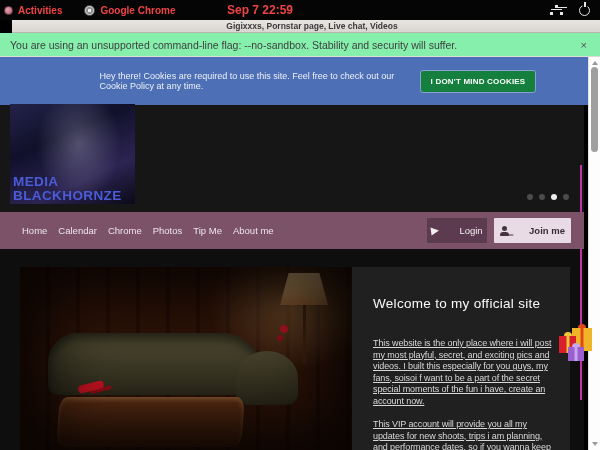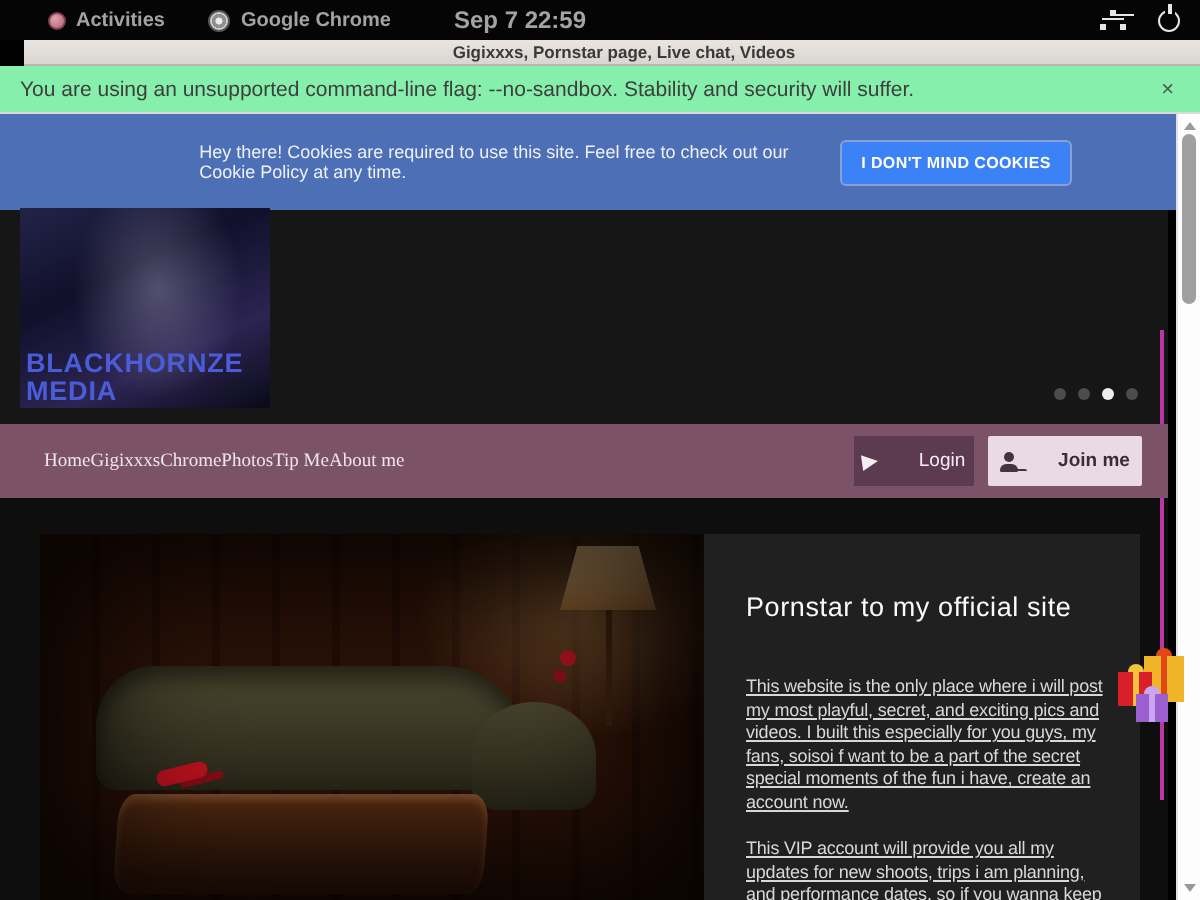--- a/index.html
+++ b/index.html
@@ -2,21 +2,21 @@
 <html><head>
 <meta charset="utf-8">
 <style>
   * { margin:0; padding:0; box-sizing:border-box; }
   html,body { width:600px; height:450px; background:#000; }
   body { font-family:"Liberation Sans", sans-serif; }
   .screen { position:relative; width:600px; height:450px; overflow:hidden; background:#000; }
 
   
   .sysbar { position:absolute; top:0; left:0; width:600px; height:20px; background:#050505;
-            display:flex; align-items:center; padding:0 24px; color:#a3a3a3; }
+            display:flex; align-items:center; padding:0 4px; color:#ef4444; }
   .sys-item { display:flex; align-items:center; gap:5px; font-size:10px; font-weight:bold; cursor:default; }
   .sys-item + .sys-item { margin-left:22px; }
   .activities-dot { width:9px; height:9px; border-radius:50%;
             background:radial-gradient(circle at 35% 35%, #e3a3ae, #b25e72); border:1px solid #7e4352; }
   .chrome-ball { width:11px; height:11px; border-radius:50%;
             background:radial-gradient(circle, #ececec 0 26%, #8f8f8f 30% 55%, #cfcfcf 58% 100%);
             border:1px solid #555; }
   .sys-clock { position:absolute; left:260px; transform:translateX(-50%); font-size:12px; font-weight:bold; }
   .sys-right { position:absolute; right:10px; display:flex; align-items:center; gap:16px; }
   .net-icon { position:relative; width:13px; height:11px; }
@@ -46,42 +46,42 @@
                border-left:1px solid #e2e2e2; }
   .sb-arrow { position:absolute; left:3px; width:0; height:0; border-left:3px solid transparent; border-right:3px solid transparent; }
   .sb-up   { top:4px;  border-bottom:4px solid #9a9a9a; }
   .sb-down { bottom:4px; border-top:4px solid #9a9a9a; }
   .sb-thumb { position:absolute; top:10px; left:2px; width:7px; height:85px; background:#9f9f9f; border-radius:4px; }
 
   
   .cookiebar { position:absolute; top:57px; left:0; width:588px; height:48px; background:#4c6fb5;
                display:flex; align-items:center; justify-content:center; gap:20px;padding-left:48px; }
   .cookie-text { font-size:9px; color:#eef1f8; max-width:300px; }
-  .cookie-btn { font-size:8px; font-weight:bold; color:#fff; background:#3b82f6; border:1px solid #8aa0d4;
+  .cookie-btn { font-size:8px; font-weight:bold; color:#fff; background:#15803d; border:1px solid #8aa0d4;
                 border-radius:3px; padding:6px 10px; letter-spacing:.2px; cursor:pointer; white-space:nowrap; }
 
   
   .site-header { position:absolute; top:105px; left:0; width:584px; height:107px; background:#161616; }
   .logo-box { position:absolute; top:104px; left:10px; width:125px; height:100px; z-index:2; overflow:hidden; cursor:pointer;
               background:
                 radial-gradient(ellipse 60px 80px at 55% 40%, rgba(190,185,215,.35), rgba(0,0,0,0) 70%),
                 linear-gradient(155deg, #23234a 0%, #10102a 35%, #2c2452 70%, #0a0a18 100%); }
   .logo-text { position:absolute; left:3px; bottom:2px; font-size:13.5px; font-weight:bold; line-height:13.5px;
                color:#4a5cd8; letter-spacing:.4px; }
   .carousel-dots { position:absolute; top:194px; left:527px; display:flex; gap:6px; z-index:2; }
   .dot { width:6px; height:6px; border-radius:50%; background:#4c4c4c; cursor:pointer; }
   .dot.active { background:#ececec; }
 
   
   .edge-line { position:absolute; top:165px; left:580px; width:2px; height:235px; background:#bd34a4; z-index:1; }
 
   
   .navbar { position:absolute; top:212px; left:0; width:584px; height:37px; background:#7b5268; z-index:2;
             display:flex; align-items:center; padding:0 13px 0 22px; }
-  .nav-links { display:flex; gap:0;font-family:Liberation Serif, serif; }
+  .nav-links { display:flex; gap:11px; }
   .nav-link { font-size:9.5px; color:#efe5eb; cursor:pointer; white-space:nowrap; }
   .nav-btns { margin-left:auto; display:flex; gap:7px; }
   .btn { height:25px; display:flex; align-items:center; justify-content:center; gap:20px; font-size:9.5px; cursor:pointer; }
   .btn-login { width:60px; background:#5c3a4f; color:#f4edf2; }
   .btn-join  { width:77px; background:#e9dbe5; color:#3c2c38; font-weight:bold; border-radius:1px; }
   .send-icon { width:0; height:0; border-top:4px solid transparent; border-bottom:4px solid transparent;
                border-left:8px solid #f4edf2; transform:rotate(-8deg); }
   .person-icon { position:relative; width:9px; height:10px; }
   .person-icon::before { content:""; position:absolute; top:0; left:2px; width:5px; height:5px; border-radius:50%; background:#46333f; }
   .person-icon::after  { content:""; position:absolute; bottom:0; left:0; width:9px; height:4px;
@@ -168,38 +168,38 @@
 
   <div class="cookiebar">
     <span class="cookie-text">Hey there! Cookies are required to use this site. Feel free to check out our Cookie Policy at any time.</span>
     <button class="cookie-btn">I DON'T MIND COOKIES</button>
   </div>
 
   <div class="site-header"></div>
 
   <div class="logo-box">
     <div class="logo-text">
+      <div>MEDIA</div>
       <div>BLACKHORNZE</div>
-      <div>MEDIA</div>
     </div>
   </div>
 
   <div class="carousel-dots">
     <span class="dot"></span>
     <span class="dot"></span>
     <span class="dot active"></span>
     <span class="dot"></span>
   </div>
 
   <div class="edge-line"></div>
 
   <div class="navbar">
     <div class="nav-links">
       <span class="nav-link">Home</span>
-      <span class="nav-link">Gigixxxs</span>
+      <span class="nav-link">Calendar</span>
       <span class="nav-link">Chrome</span>
       <span class="nav-link">Photos</span>
       <span class="nav-link">Tip Me</span>
       <span class="nav-link">About me</span>
     </div>
     <div class="nav-btns">
       <div class="btn btn-login">
         <span class="send-icon"></span>
         <span>Login</span>
       </div>
@@ -215,21 +215,21 @@
       <div class="lampshade"></div>
       <div class="lamppole"></div>
       <div class="rose"></div>
       <div class="couch"></div>
       <div class="couch-arm"></div>
       <div class="table"></div>
       <div class="shoes"></div>
       <div class="vignette"></div>
     </div>
     <div class="panel">
-      <h2>Pornstar to my official site</h2>
+      <h2>Welcome to my official site</h2>
       <p class="p1">This website is the only place where i will post my most playful, secret, and exciting pics and videos. I built this especially for you guys, my fans, soisoi f want to be a part of the secret special moments of the fun i have, create an account now.</p>
       <p class="p2">This VIP account will provide you all my updates for new shoots, trips i am planning, and performance dates, so if you wanna keep up with me, make sure you're keeping up with all of me I try and do a little something special</p>
     </div>
   </div>
 
   <div class="gifts">
     <div class="gift gift-yellow"></div>
     <div class="gift gift-red"></div>
     <div class="gift gift-purple"></div>
   </div>

